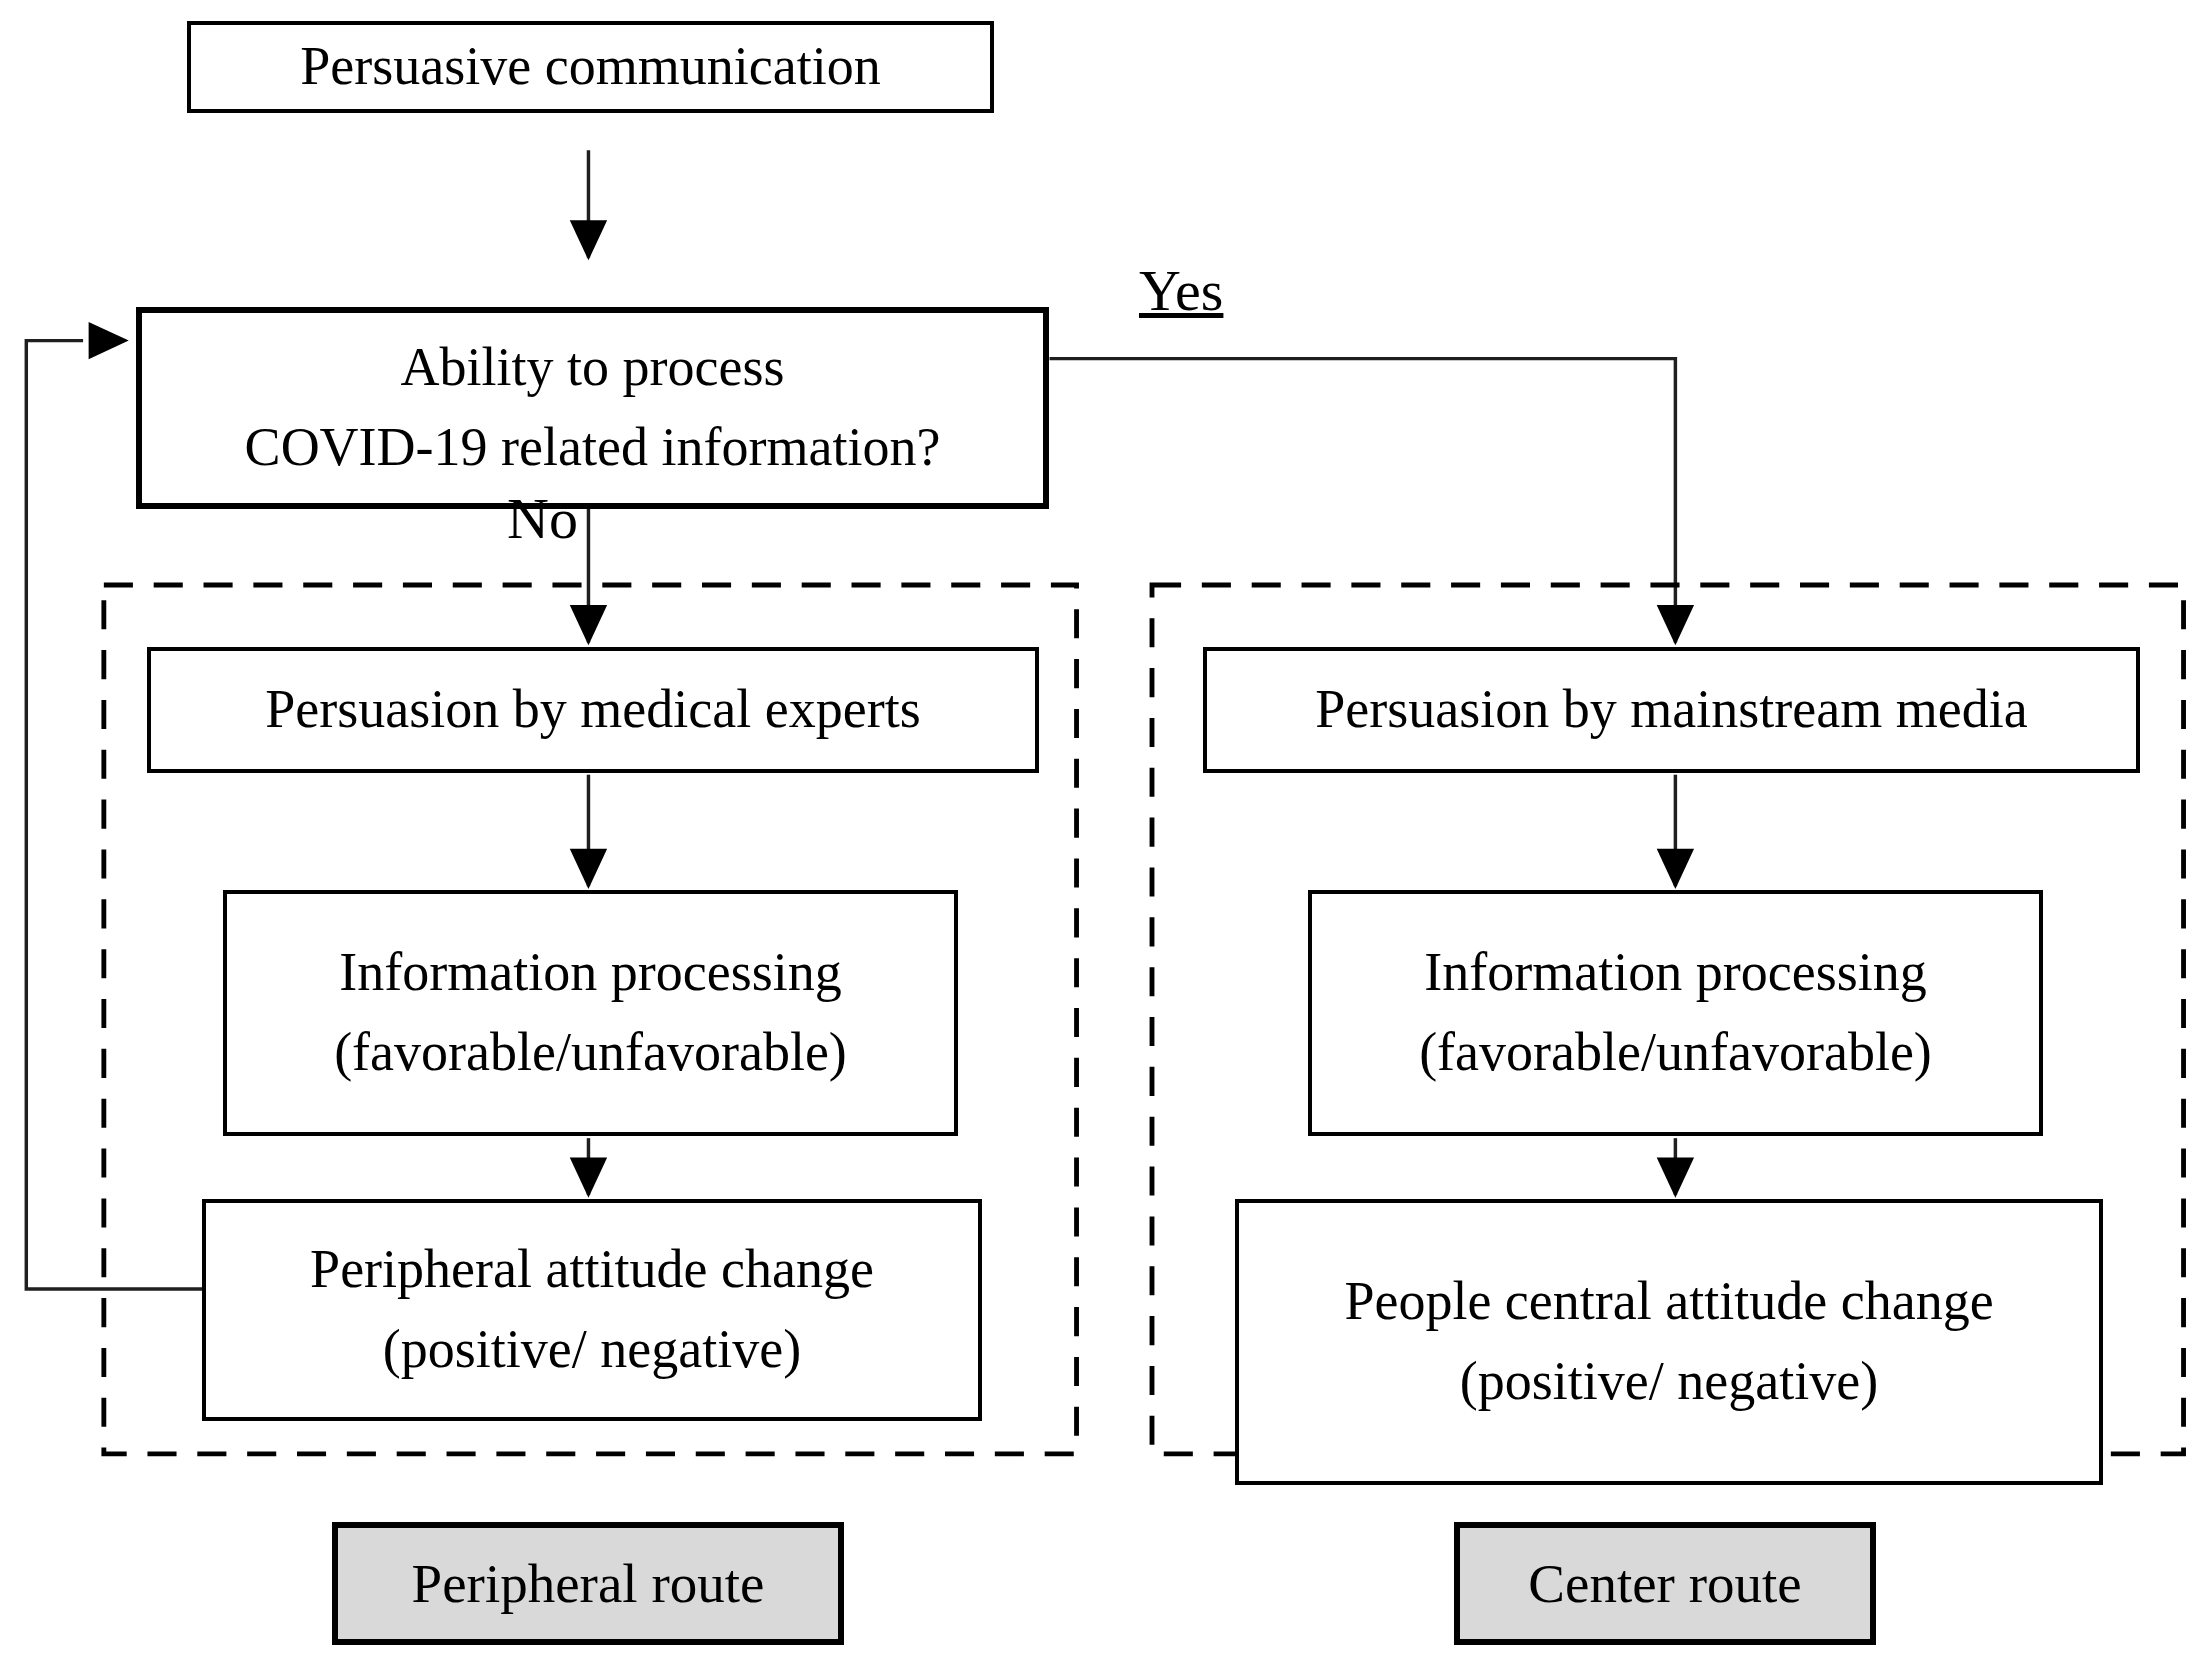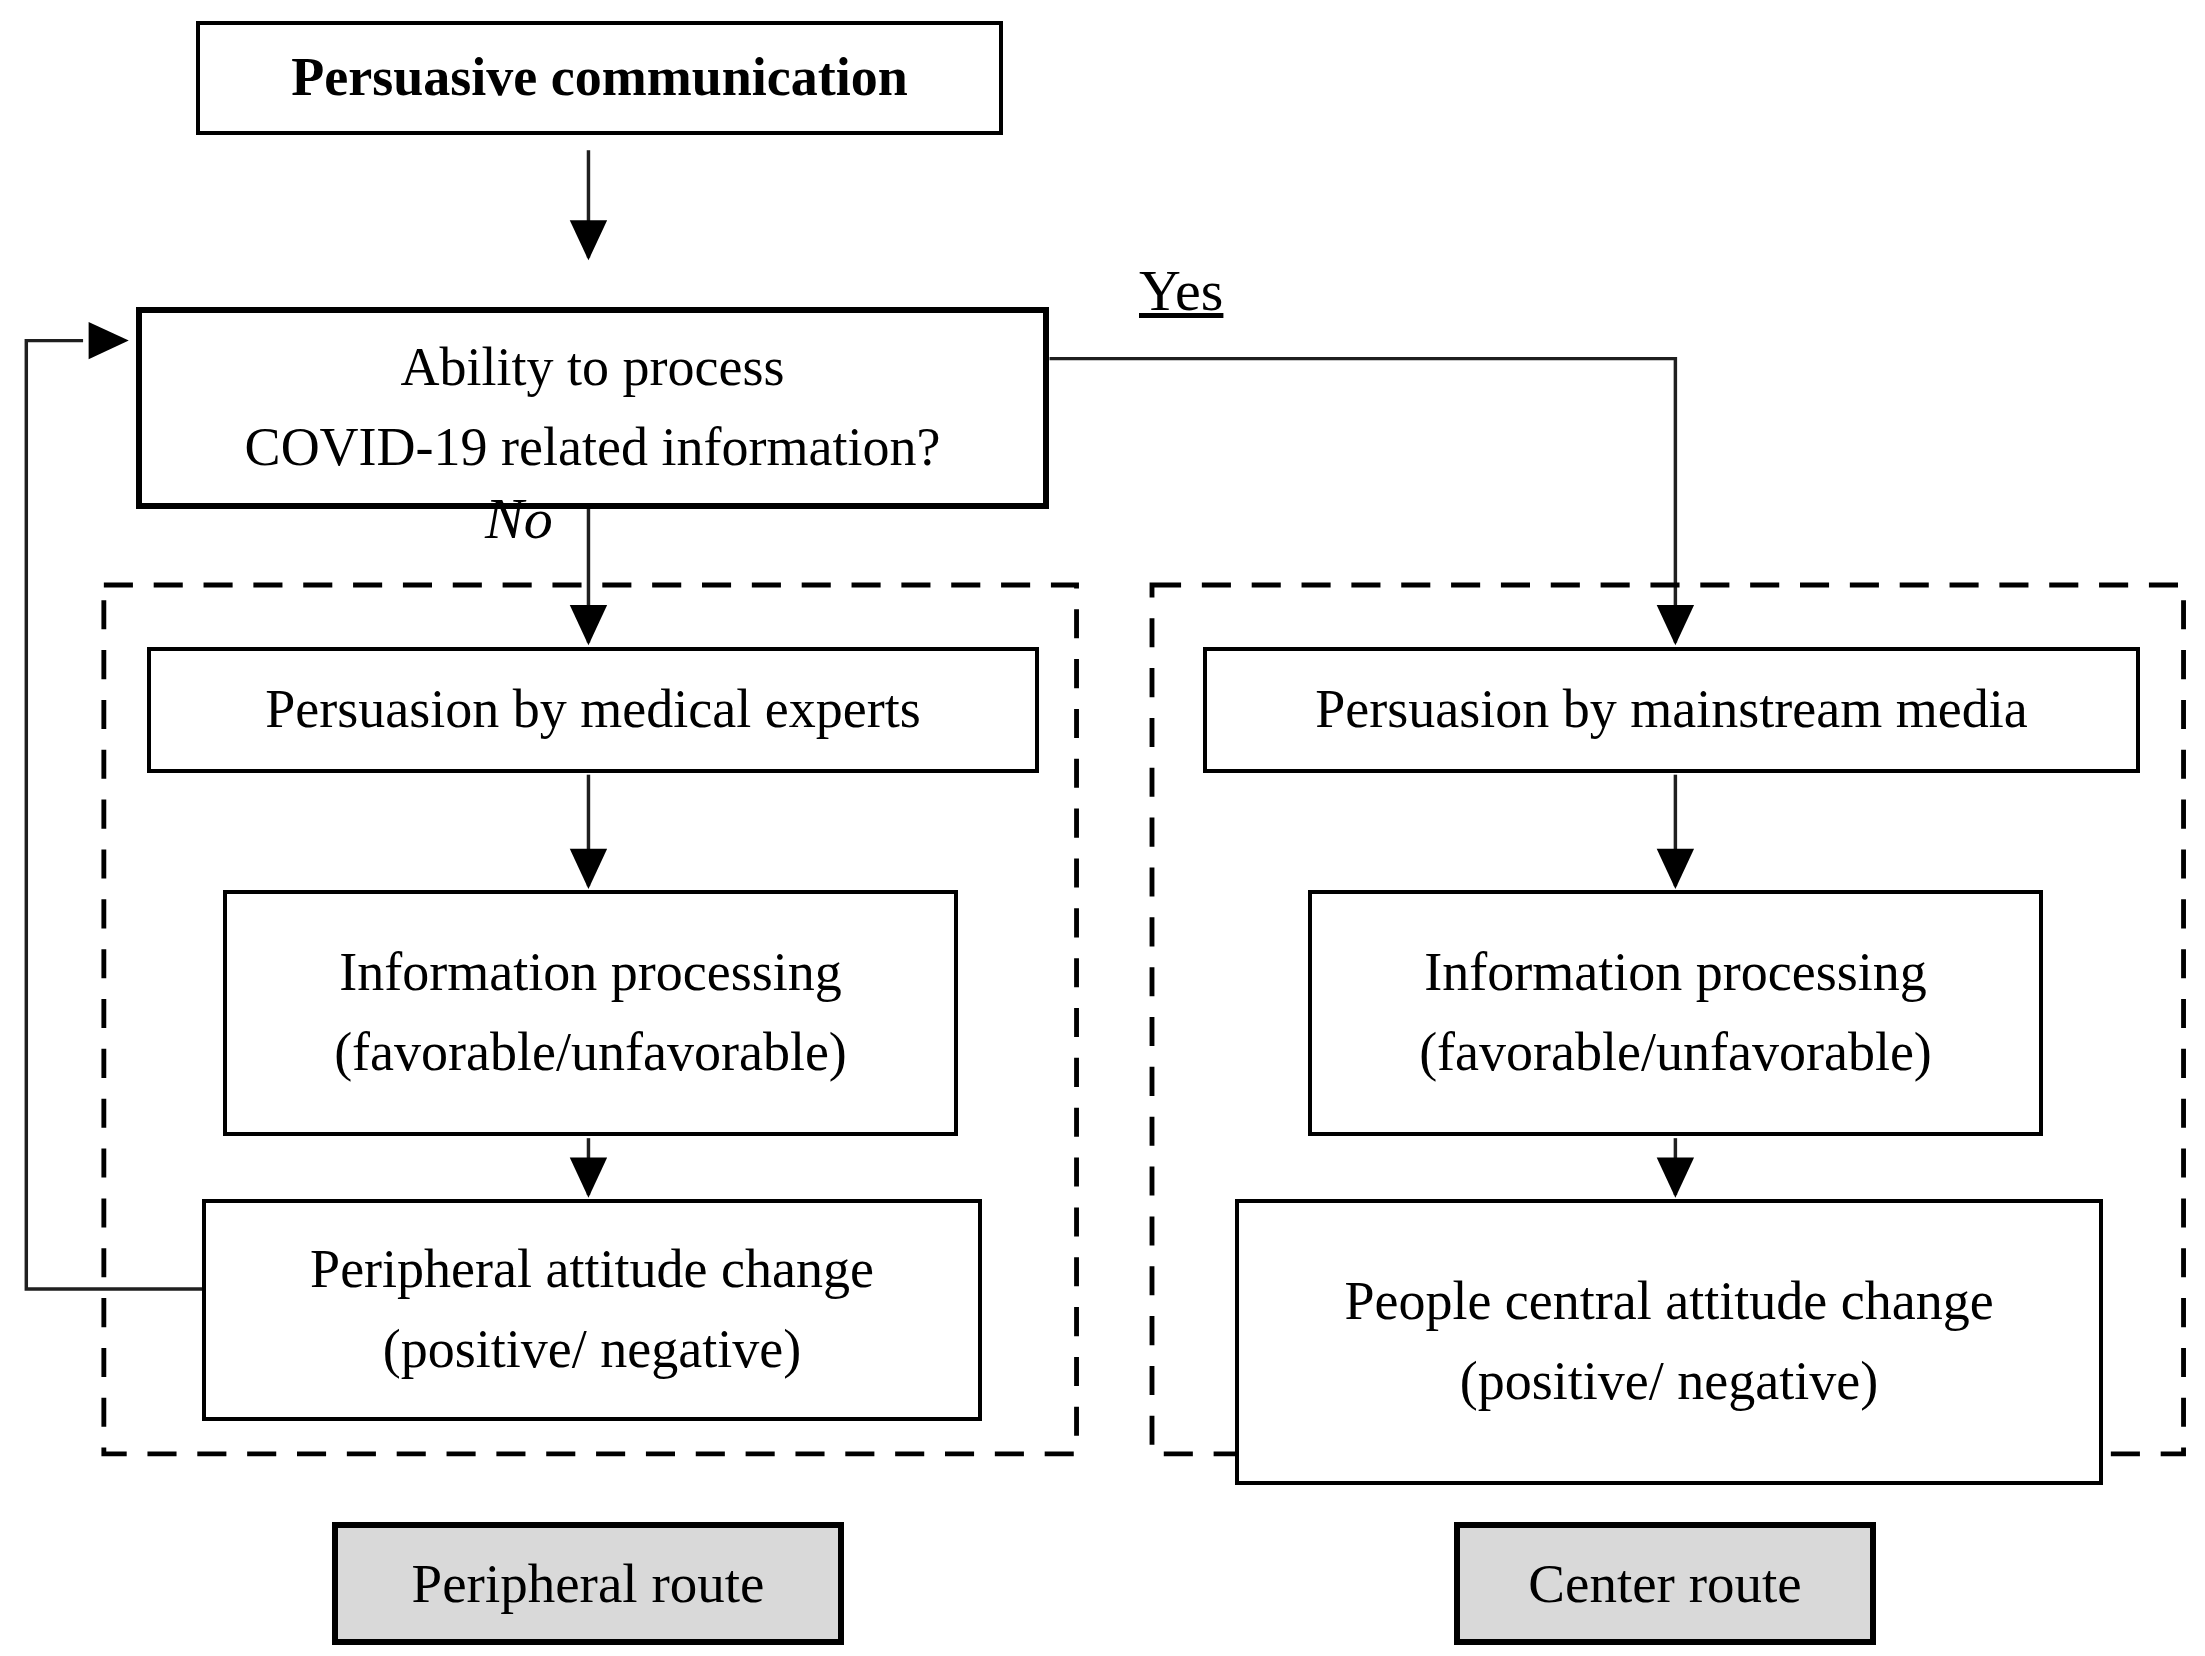--- a/index.html
+++ b/index.html
@@ -66,32 +66,32 @@
       <polygon points="823,1672 877,1672 850,1730"></polygon>
       <polygon points="2393,1672 2447,1672 2420,1730"></polygon>
       <polygon points="128,465 128,519 186,492"></polygon>
     </g>
     <g fill="none" stroke="#000000" stroke-width="7" stroke-dasharray="42 30">
       <rect x="150" y="845" width="1405" height="1255"></rect>
       <rect x="1664" y="845" width="1490" height="1255"></rect>
     </g>
   </svg>
 
-  <div class="flow-box" style="left:196px;top:21px;width:807px;height:114px;font-weight:bold;">
+  <div class="flow-box" style="left:187px;top:21px;width:807px;height:92px;">
     <div>Persuasive communication</div>
   </div>
 
   <div class="flow-box q" style="left:136px;top:262px;width:913px;height:202px;">
     <div>Ability to process</div>
     <div>COVID-19 related information?</div>
   </div>
 
   <div class="edge-label" style="left:1139px;top:262px;text-decoration:underline;">Yes</div>
 
-  <div class="edge-label" style="left:485px;top:490px;font-style:italic;">No</div>
+  <div class="edge-label" style="left:507px;top:490px;">No</div>
 
   <div class="flow-box" style="left:147px;top:647px;width:892px;height:126px;">
     <div>Persuasion by medical experts</div>
   </div>
 
   <div class="flow-box" style="left:1203px;top:647px;width:937px;height:126px;">
     <div>Persuasion by mainstream media</div>
   </div>
 
   <div class="flow-box" style="left:223px;top:890px;width:735px;height:246px;">

